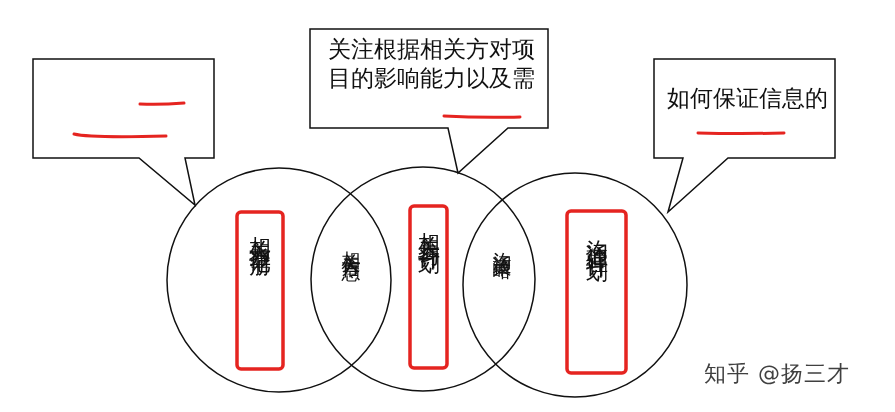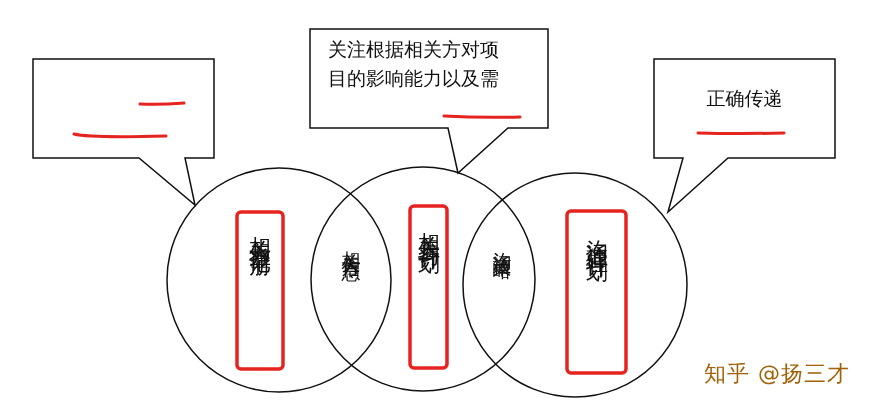--- a/index.html
+++ b/index.html
@@ -1,23 +1,23 @@
 <!DOCTYPE html>
 <html><head>
 <meta charset="utf-8">
 <style>
   html, body { margin:0; padding:0; background:#ffffff; }
   body { width:895px; height:412px; position:relative; overflow:hidden;
          font-family:"DejaVu Sans", "Liberation Sans", sans-serif; color:#111; }
   svg.shapes { position:absolute; left:0; top:0; }
-  .callout-text { position:absolute; font-size:19px; line-height:29px; color:#111; white-space:nowrap; }
+  .callout-text { position:absolute; font-size:23px; line-height:29px; color:#111; white-space:nowrap; }
   .vtext { position:absolute; writing-mode:vertical-rl; text-orientation:upright;
            font-size:19px; letter-spacing:3px; color:#111; }
   .vtext.big { font-size:22px; letter-spacing:4px; }
-  .watermark { position:absolute; left:704px; top:359px; font-size:22px; color:#a16207;
+  .watermark { position:absolute; left:704px; top:359px; font-size:22px; color:#404040;
                letter-spacing:1px; white-space:nowrap; }
 </style>
 </head>
 <body>
 
 <svg class="shapes" width="895" height="412">
 
   <circle cx="279" cy="280" r="112" fill="none" stroke="#111" stroke-width="1.5"></circle>
   <circle cx="423" cy="279" r="112" fill="none" stroke="#111" stroke-width="1.5"></circle>
   <circle cx="575" cy="285" r="112" fill="none" stroke="#111" stroke-width="1.5"></circle>
@@ -40,21 +40,21 @@
 
 <div class="callout-text" style="left:65px; top:79px;">
 </div>
 
 <div class="callout-text" style="left:328px; top:35px;">
   <div>关注根据相关方对项</div>
   <div>目的影响能力以及需</div>
 </div>
 
 <div class="callout-text" style="left:667px; top:84px; text-align:center; width:155px;">
-  <div>正确传递</div>
+  <div>如何保证信息的</div>
 </div>
 
 <div class="vtext big" style="left:245px; top:218px;">相关方登记册</div>
 <div class="vtext" style="left:339px; top:235px;">相关方信息</div>
 <div class="vtext big" style="left:414px; top:214px;">相关参与计划</div>
 <div class="vtext" style="left:490px; top:237px;">沟通策略</div>
 <div class="vtext big" style="left:582px; top:222px;">沟通管理计划</div>
 
 <div class="watermark">知乎 @扬三才</div>
 

